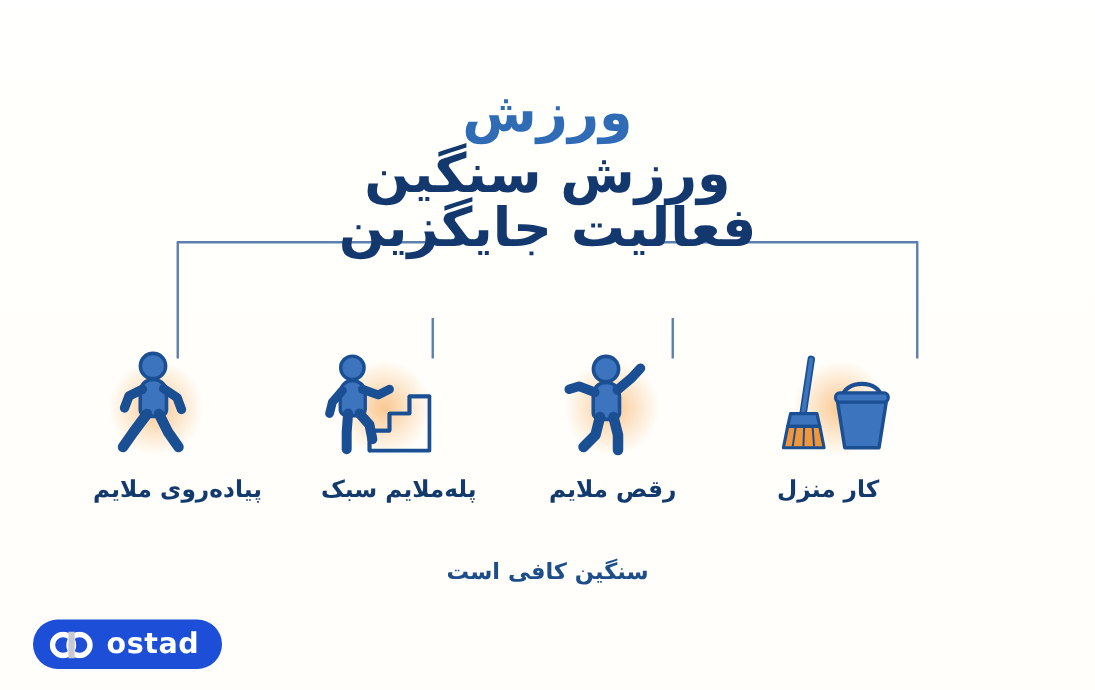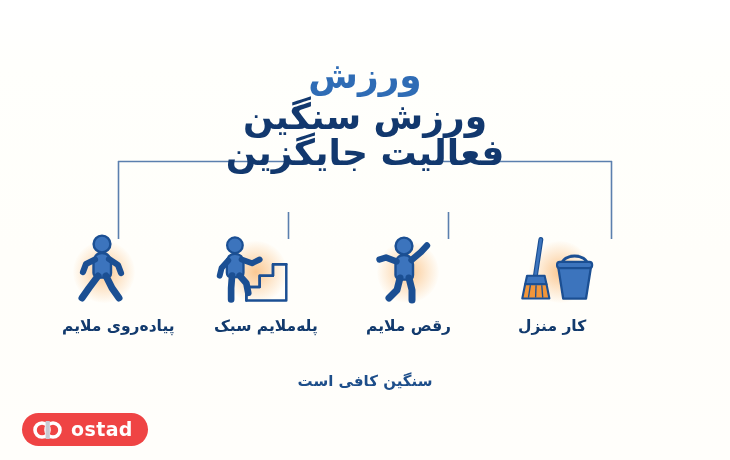--- a/index.html
+++ b/index.html
@@ -139,21 +139,21 @@
   }
 
   
   .logo {
     position: absolute;
     left: 22px;
     top: 413px;
     height: 33px;
     padding: 0 15px 0 11px;
     border-radius: 17px;
-    background: #ef4444;
+    background: #1d4ed8;
     display: flex;
     flex-direction: row;
     align-items: center;
     gap: 8px;
     z-index: 5;
     direction: ltr;
   }
   .logo-mark { display: block; }
   .logo-text {
     font-size: 19px;

